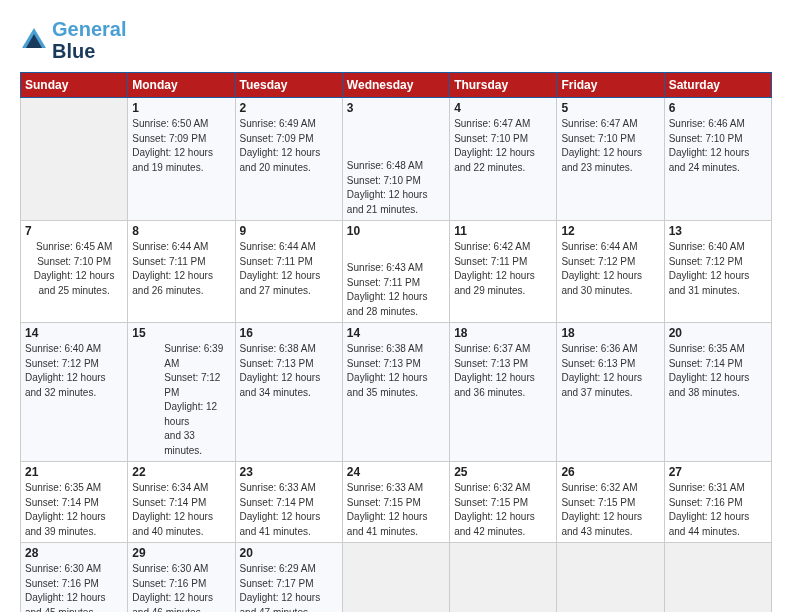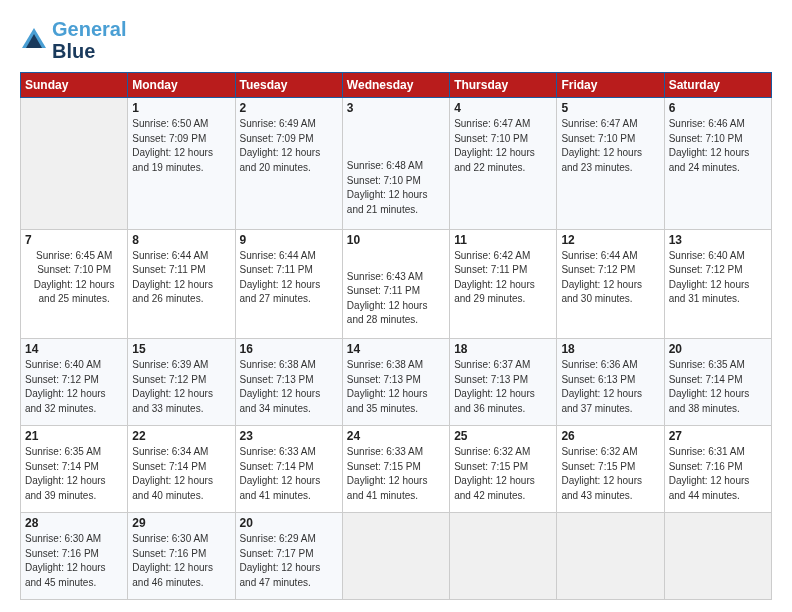--- a/index.html
+++ b/index.html
@@ -232,21 +232,21 @@
         <tr>
           <td>
             <span class="day-num">14</span>
             <div class="day-info" style="white-space: pre-line;">Sunrise: 6:40 AM
 Sunset: 7:12 PM
 Daylight: 12 hours
 and 32 minutes.</div>
           </td>
           <td>
             <span class="day-num">15</span>
-            <div class="day-info" style="white-space: pre-line;">Sunrise: 6:39 AM
+            <div class="day-info" style="white-space: pre-line; margin-left: 32px;">Sunrise: 6:39 AM
 Sunset: 7:12 PM
 Daylight: 12 hours
 and 33 minutes.</div>
           </td>
           <td>
             <span class="day-num">16</span>
             <div class="day-info" style="white-space: pre-line;">Sunrise: 6:38 AM
 Sunset: 7:13 PM
 Daylight: 12 hours
 and 34 minutes.</div>

